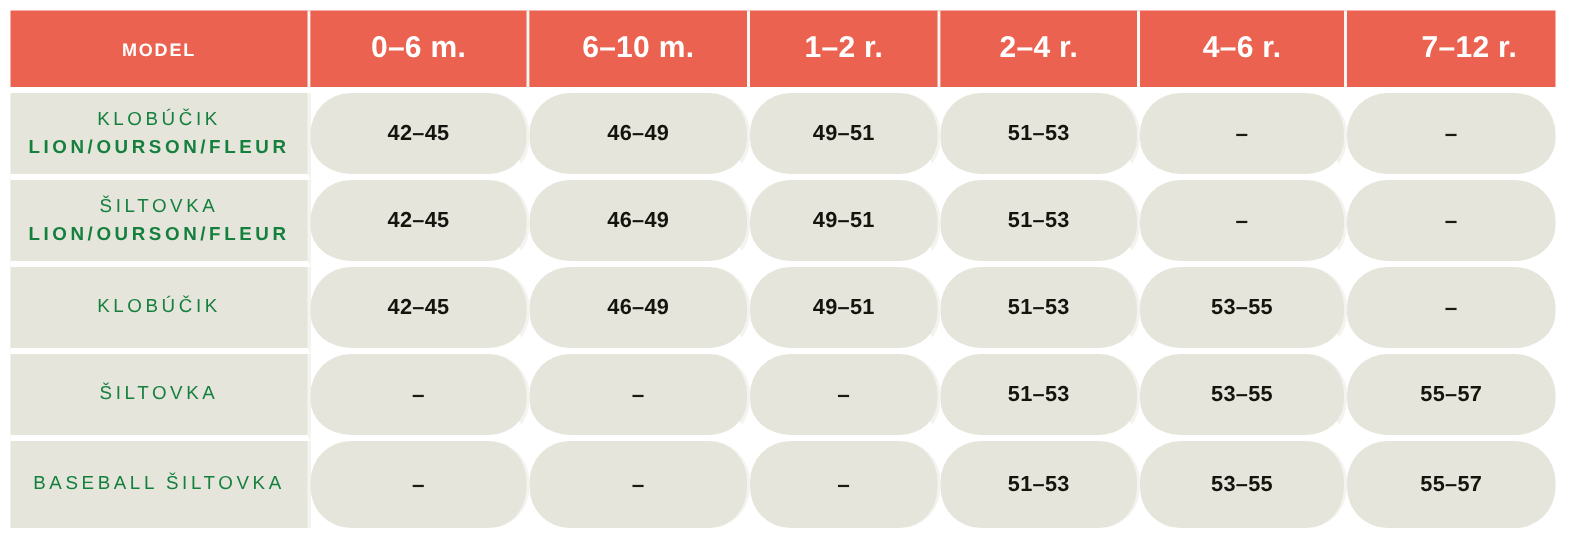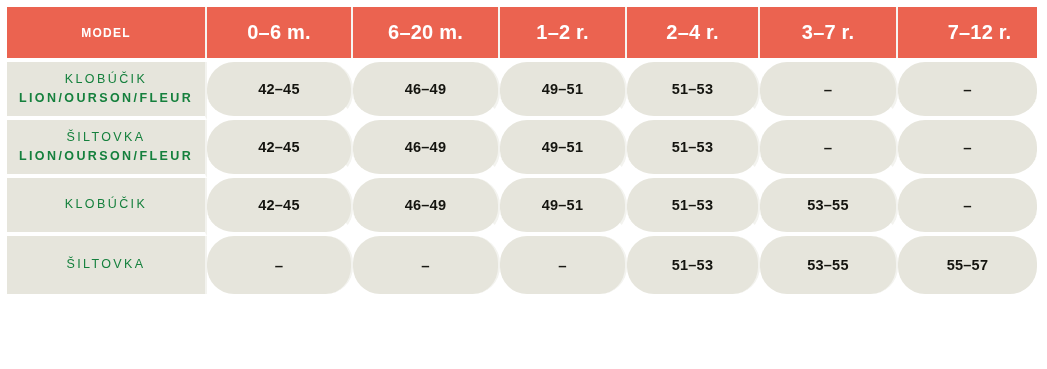--- a/index.html
+++ b/index.html
@@ -134,24 +134,24 @@
       <col class="c2">
       <col class="c3">
       <col class="c4">
       <col class="c5">
       <col class="c6">
     </colgroup>
     <thead>
       <tr>
         <th class="col-model">MODEL</th>
         <th class="col-age">0–6 m.</th>
-        <th class="col-age">6–20 m.</th>
+        <th class="col-age">6–10 m.</th>
         <th class="col-age">1–2 r.</th>
         <th class="col-age">2–4 r.</th>
-        <th class="col-age">3–7 r.</th>
+        <th class="col-age">4–6 r.</th>
         <th class="col-age">7–12 r.</th>
       </tr>
     </thead>
     <tbody>
       <tr class="spacer-row">
         <td colspan="7"></td>
       </tr>
 
       <tr class="data-row">
         <td class="model-cell">
@@ -198,15 +198,27 @@
           
         </td>
         <td class="value-cell empty">–</td>
         <td class="value-cell empty">–</td>
         <td class="value-cell empty">–</td>
         <td class="value-cell">51–53</td>
         <td class="value-cell">53–55</td>
         <td class="value-cell">55–57</td>
       </tr>
 
+      <tr class="data-row">
+        <td class="model-cell">
+          <span>BASEBALL ŠILTOVKA</span>
+          
+        </td>
+        <td class="value-cell empty">–</td>
+        <td class="value-cell empty">–</td>
+        <td class="value-cell empty">–</td>
+        <td class="value-cell">51–53</td>
+        <td class="value-cell">53–55</td>
+        <td class="value-cell">55–57</td>
+      </tr>
     </tbody>
   </table>
 </div>
 
 </body></html>

